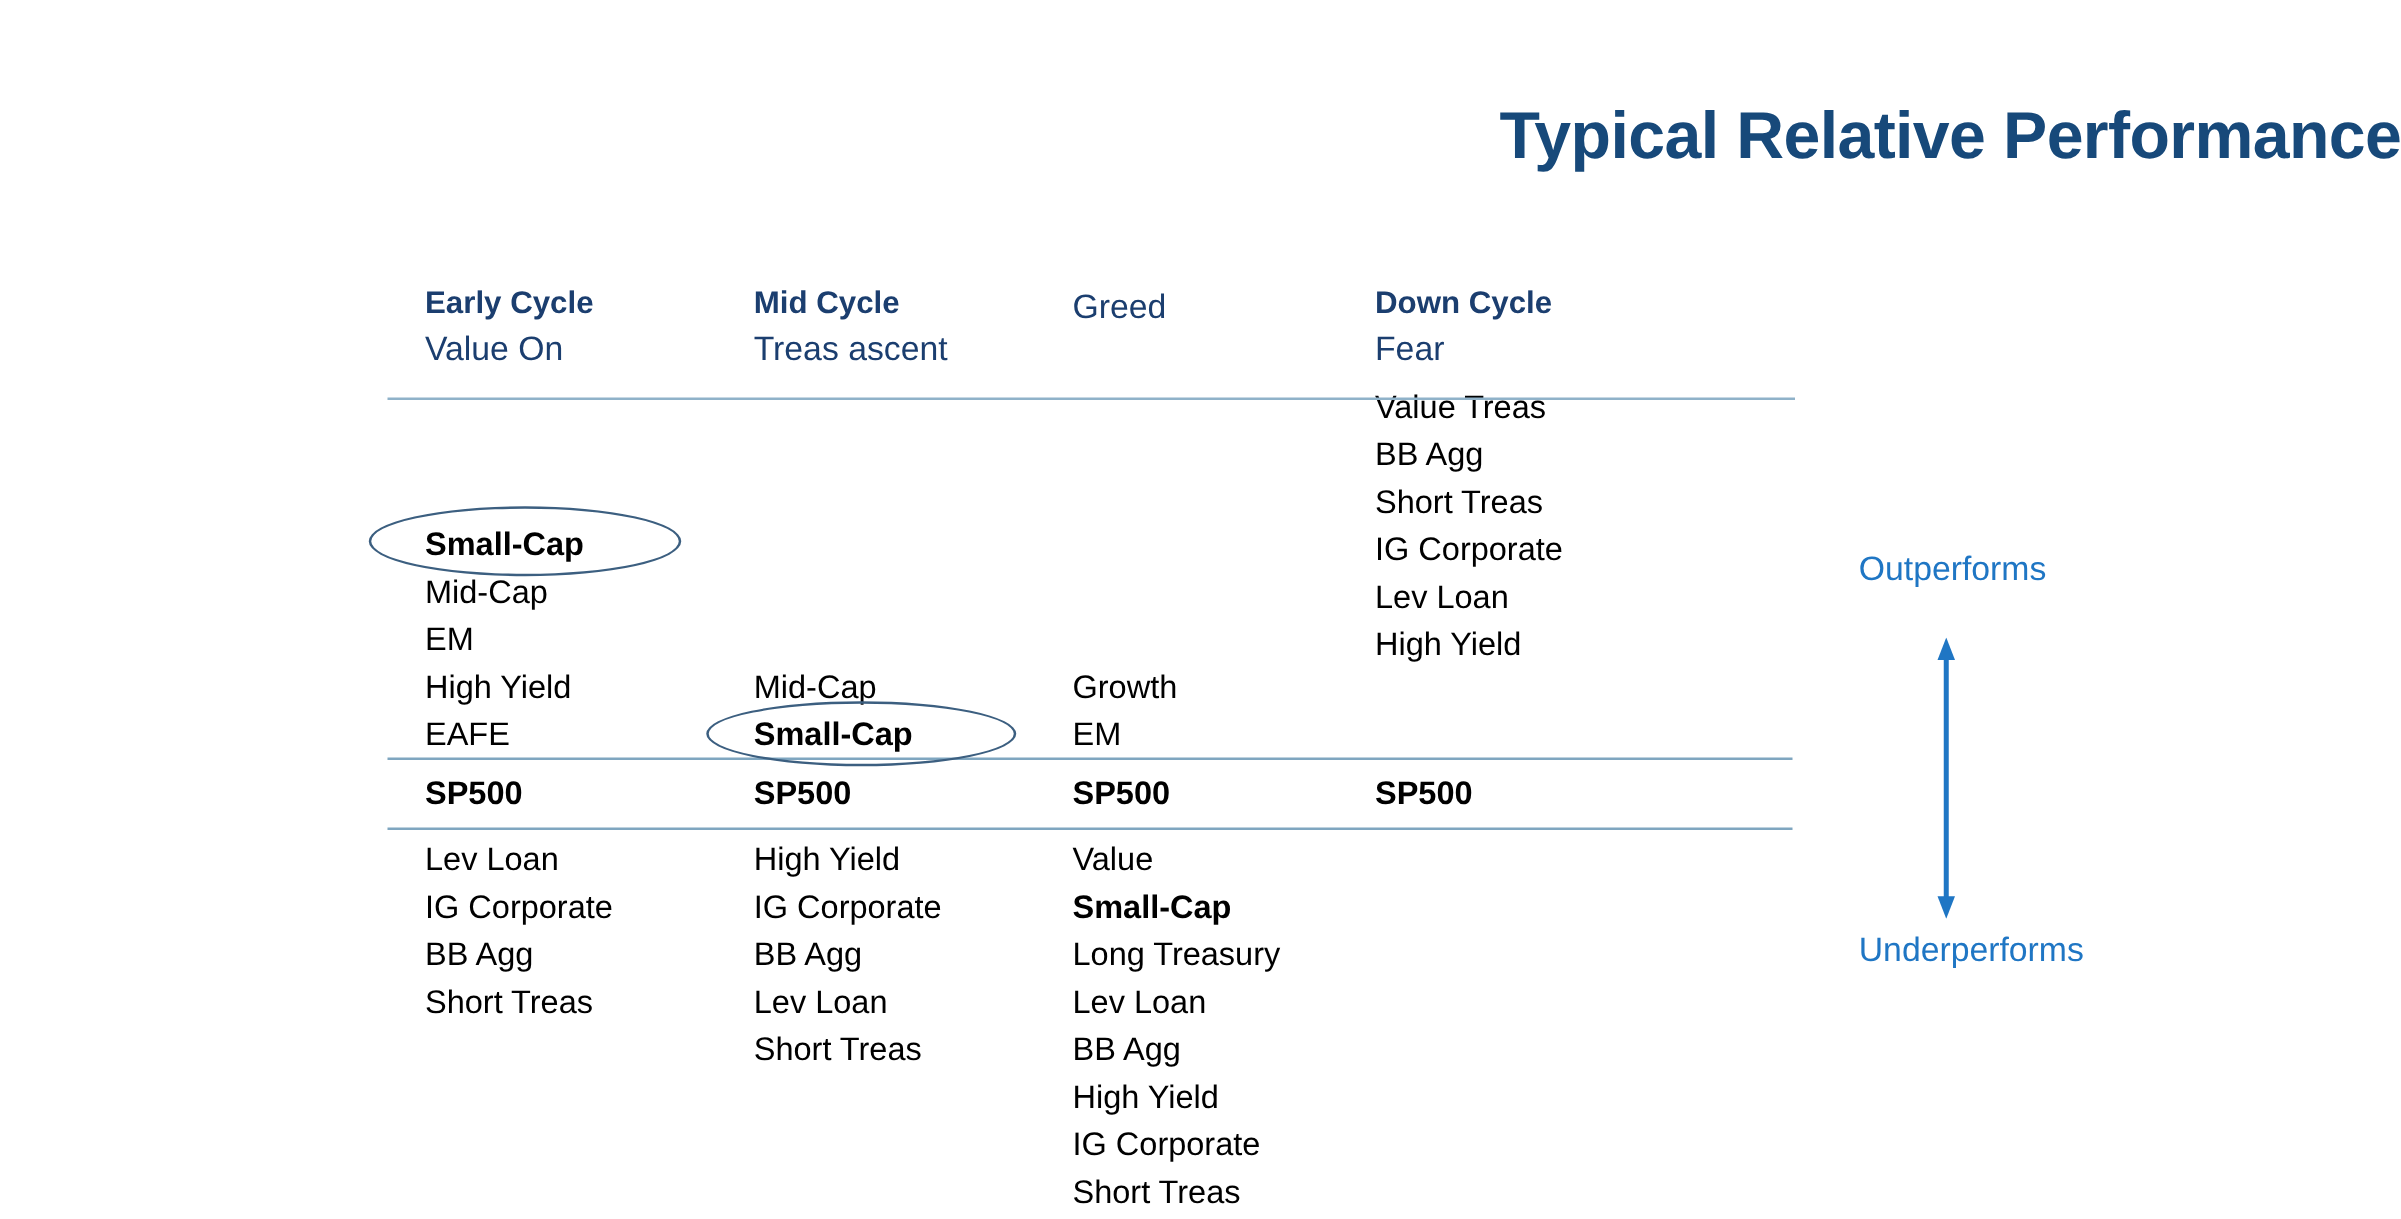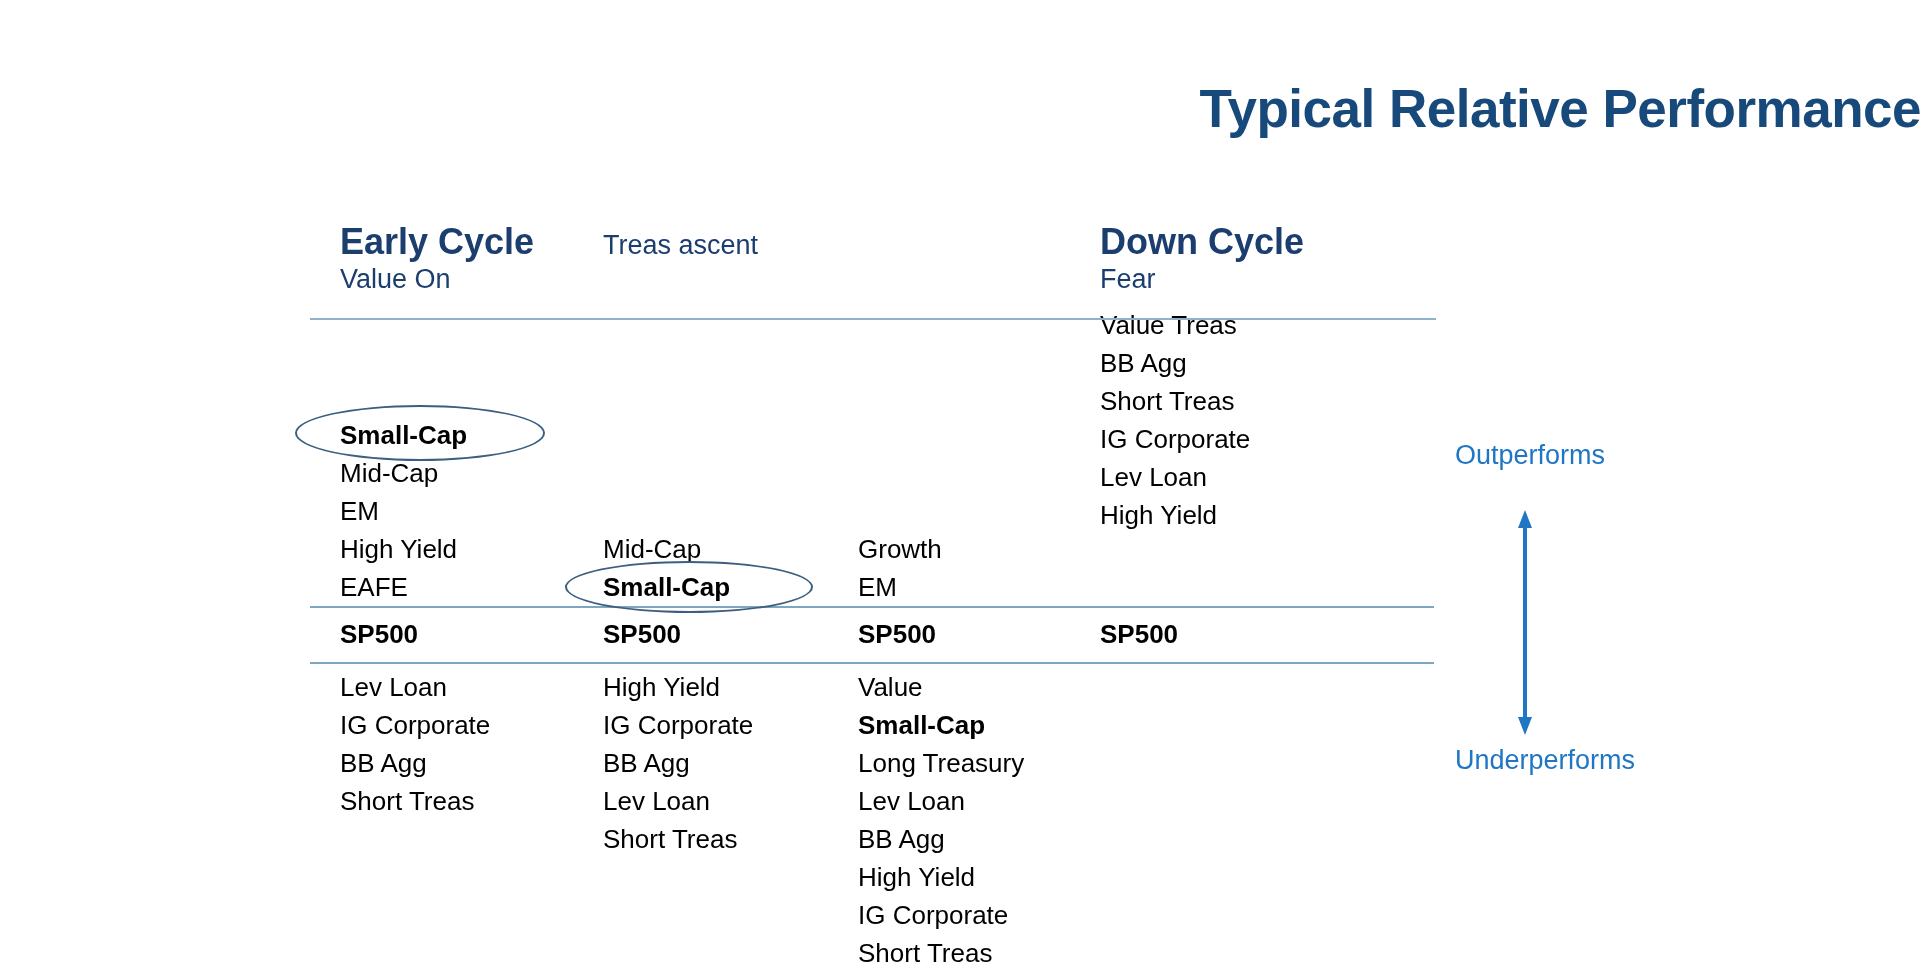--- a/index.html
+++ b/index.html
@@ -49,21 +49,21 @@
   .col-2 { left: 548px; }
   .col-3 { left: 790px; }
 
   .col-head {
     position: absolute;
     top: 0;
     left: 0;
     width: 270px;
   }
   .col-head .ch-title {
-    font-size: 36px;
+    font-size: 25px;
     font-weight: bold;
     color: #1B3E6F;
     line-height: 34px;
     white-space: nowrap;
   }
   .col-head .ch-sub {
     font-size: 27px;
     font-weight: normal;
     color: #1B3E6F;
     line-height: 40px;
@@ -119,21 +119,21 @@
   #ellipse-mid {
     left: 255px;
     top: 336px;
     width: 244px;
     height: 48px;
   }
 
   
   #legend {
     position: absolute;
-    left: 1455px;
+    left: 1487px;
     top: 440px;
     width: 300px;
     height: 350px;
   }
   .legend-label {
     position: absolute;
     left: 0;
     font-size: 27px;
     color: #1F76C4;
     white-space: nowrap;
@@ -168,34 +168,36 @@
     <div class="item" style="top:347px">EAFE</div>
     <div class="item bold" style="top:394px">SP500</div>
     <div class="item" style="top:447px">Lev Loan</div>
     <div class="item" style="top:485px">IG Corporate</div>
     <div class="item" style="top:523px">BB Agg</div>
     <div class="item" style="top:561px">Short Treas</div>
   </div>
 
   <div class="col col-1">
     <div class="col-head">
+      <div class="ch-title">Mid Cycle</div>
       <div class="ch-sub">Treas ascent</div>
     </div>
     <div class="item" style="top:309px">Mid-Cap</div>
     <div class="item bold" style="top:347px">Small-Cap</div>
     <div class="item bold" style="top:394px">SP500</div>
     <div class="item" style="top:447px">High Yield</div>
     <div class="item" style="top:485px">IG Corporate</div>
     <div class="item" style="top:523px">BB Agg</div>
     <div class="item" style="top:561px">Lev Loan</div>
     <div class="item" style="top:599px">Short Treas</div>
   </div>
 
   <div class="col col-2">
     <div class="col-head">
+      <div class="ch-sub">Greed</div>
     </div>
     <div class="item" style="top:309px">Growth</div>
     <div class="item" style="top:347px">EM</div>
     <div class="item bold" style="top:394px">SP500</div>
     <div class="item" style="top:447px">Value</div>
     <div class="item bold" style="top:485px">Small-Cap</div>
     <div class="item" style="top:523px">Long Treasury</div>
     <div class="item" style="top:561px">Lev Loan</div>
     <div class="item" style="top:599px">BB Agg</div>
     <div class="item" style="top:637px">High Yield</div>

